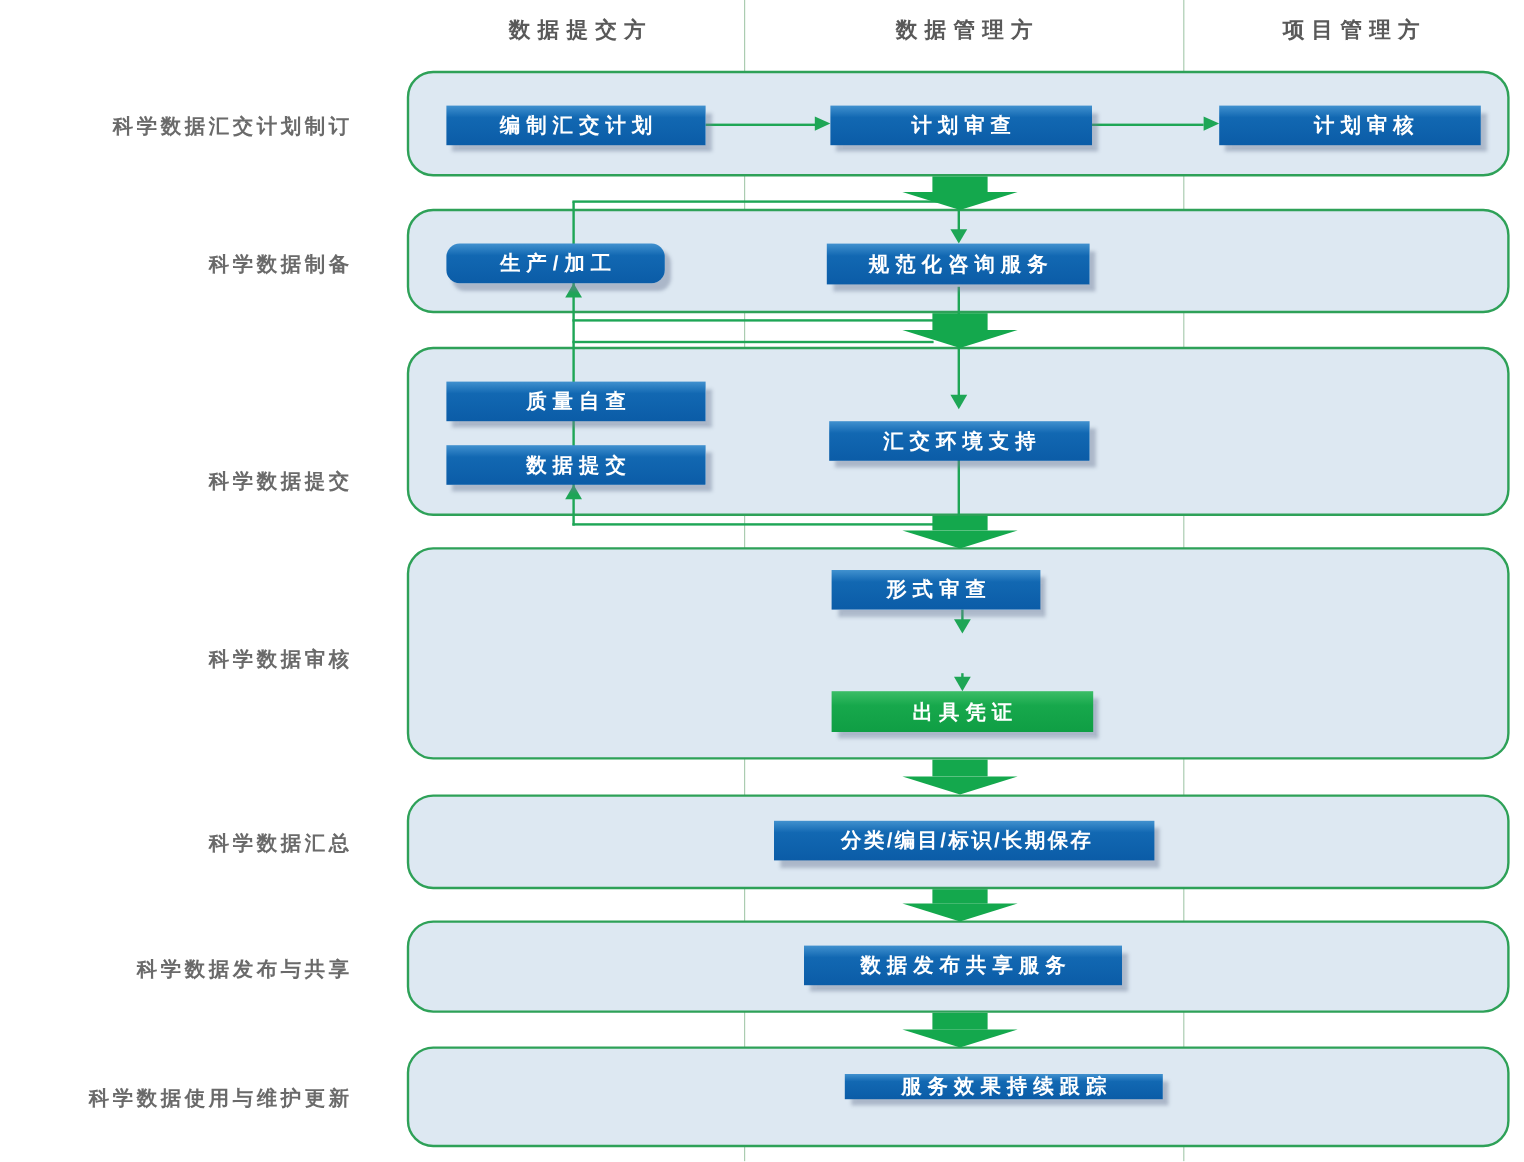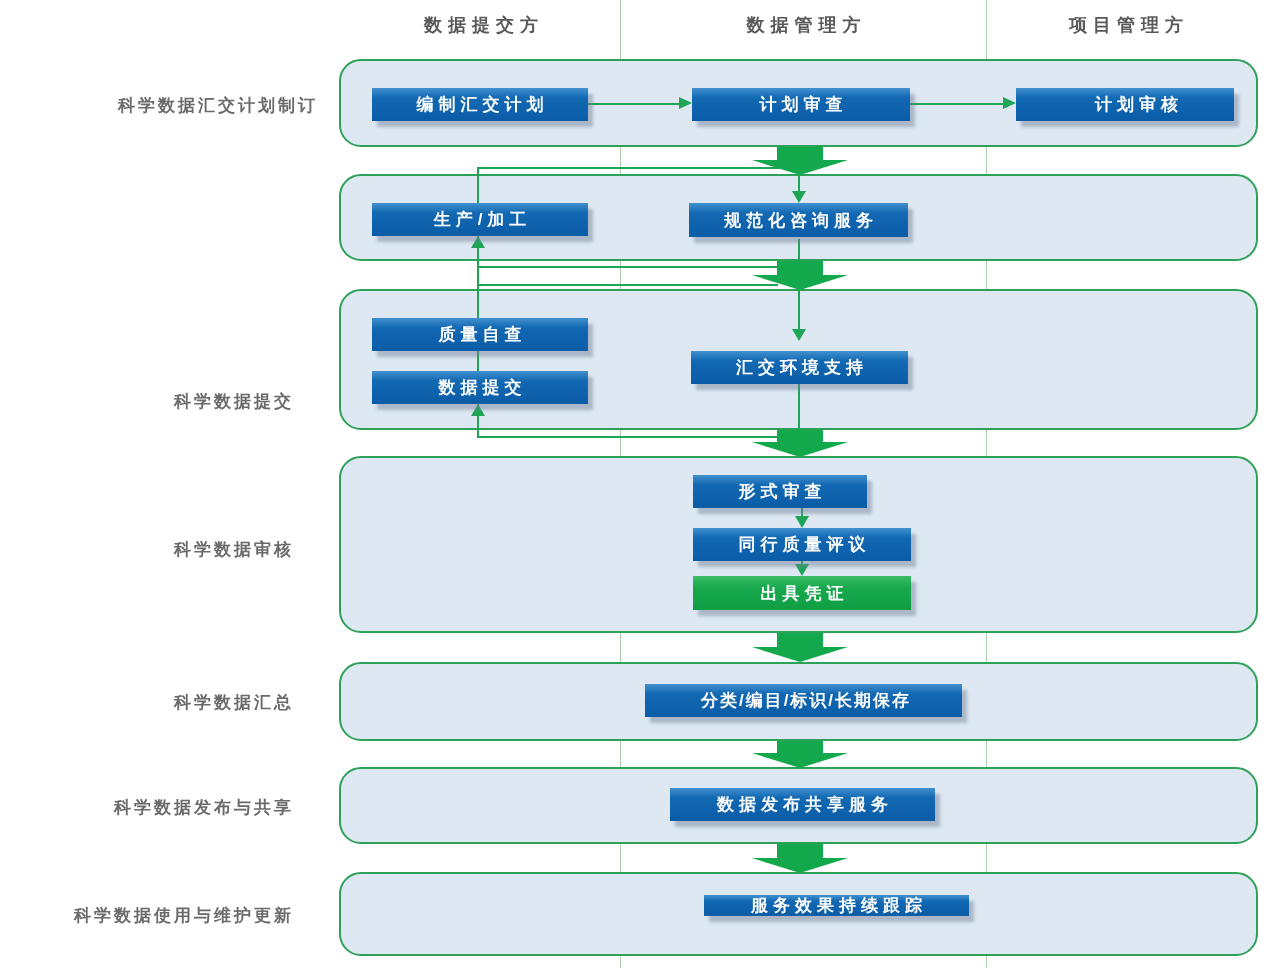--- a/index.html
+++ b/index.html
@@ -54,21 +54,22 @@
   <div class="col-header" style="left:987px; width:278px;">项目管理方</div>
 
   <div class="stage" style="top:59px;  height:88px;"></div>
   <div class="stage" style="top:174px; height:87px;"></div>
   <div class="stage" style="top:289px; height:141px;"></div>
   <div class="stage" style="top:456px; height:177px;"></div>
   <div class="stage" style="top:662px; height:79px;"></div>
   <div class="stage" style="top:767px; height:77px;"></div>
   <div class="stage" style="top:872px; height:84px;"></div>
 
-  <div class="row-label" style="top:94px;padding-left:24px;">科学数据汇交计划制订</div>
+  <div class="row-label" style="top:94px;">科学数据汇交计划制订</div>
+  <div class="row-label" style="top:209px;">科学数据制备</div>
   <div class="row-label" style="top:350px;margin-top:40px;">科学数据提交</div>
   <div class="row-label" style="top:538px;text-align:right;">科学数据审核</div>
   <div class="row-label" style="top:691px;">科学数据汇总</div>
   <div class="row-label" style="top:796px;">科学数据发布与共享</div>
   <div class="row-label" style="top:904px;">科学数据使用与维护更新</div>
 
   <div class="hline" style="left:588px; top:103px; width:92px;"></div>
   <div class="arr-right" style="left:679px; top:97px;"></div>
   <div class="hline" style="left:910px; top:103px; width:93px;"></div>
   <div class="arr-right" style="left:1003px; top:97px;"></div>
@@ -114,29 +115,28 @@
     </div>
   <div class="bigarrow" style="left:752px; top:844px;">
       <div class="stem" style="height:14px;"></div>
       <div class="head"></div>
     </div>
 
   <div class="box" style="left:372px; top:88px; width:216px; height:33px;">编制汇交计划</div>
   <div class="box" style="left:692px; top:88px; width:218px; height:33px;">计划审查</div>
   <div class="box" style="left:1016px; top:88px; width:218px; height:33px;padding-left:28px;">计划审核</div>
 
-  <div class="box" style="left:372px; top:203px; width:216px; height:33px;">生产/加工</div>
+  <div class="box" style="left:372px; top:203px; width:182px; height:33px;border-radius:11px;">生产/加工</div>
   <div class="box" style="left:689px; top:203px; width:219px; height:34px;">规范化咨询服务</div>
 
   <div class="box" style="left:372px; top:318px; width:216px; height:33px;">质量自查</div>
   <div class="box" style="left:372px; top:371px; width:216px; height:33px;">数据提交</div>
   <div class="box" style="left:691px; top:351px; width:217px; height:33px;">汇交环境支持</div>
 
   <div class="box" style="left:693px; top:475px; width:174px; height:33px;">形式审查</div>
-  <div class="box" style="left:693px; top:528px; width:218px; height:33px;">同行质量评议</div>
   <div class="box green" style="left:693px; top:576px; width:218px; height:34px;">出具凭证</div>
 
   <div class="box" style="left:645px; top:684px; width:317px; height:33px; letter-spacing:2px;">分类/编目/标识/长期保存</div>
 
   <div class="box" style="left:670px; top:788px; width:265px; height:33px;">数据发布共享服务</div>
 
   <div class="box" style="left:704px; top:895px; width:265px; height:21px;">服务效果持续跟踪</div>
 
 </div>
 

